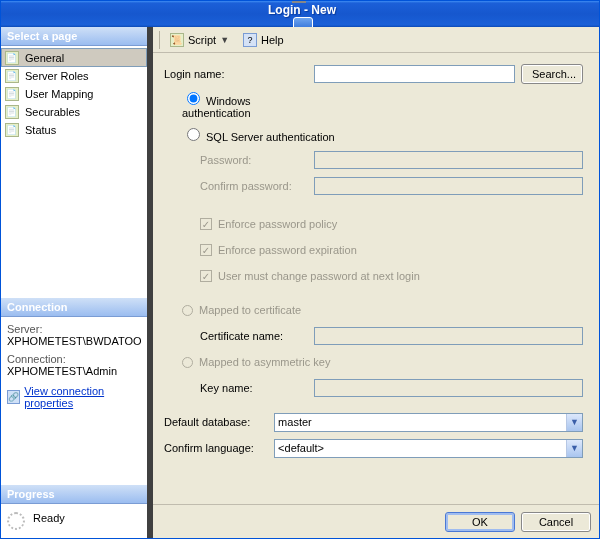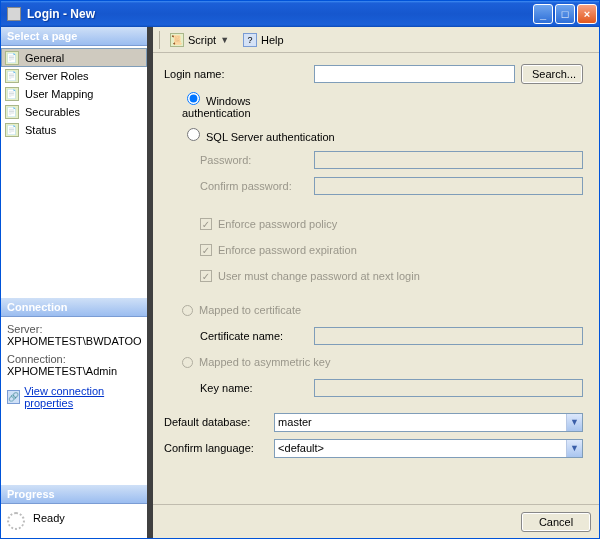--- a/index.html
+++ b/index.html
@@ -1,18 +1,18 @@
 <!DOCTYPE html>
 <html><head>
 <meta charset="utf-8">
 <style>
   * { box-sizing: border-box; font-family: Tahoma, sans-serif; font-size: 11px; }
   body { margin: 0; background: #fff; }
   .window { width: 600px; height: 539px; border: 1px solid #0053d9; background: #ece9d8; display: flex; flex-direction: column; }
-  .titlebar { height: 26px; background: linear-gradient(to bottom, #3e8cf3 0%, #1b5fd8 8%, #1657ce 50%, #1a60d8 92%, #0b49b5 100%); display: flex; align-items: center; padding: 0 2px 0 6px; color: #fff; }
+  .titlebar { height: 26px; background: linear-gradient(to bottom, #3e8cf3 0%, #1b5fd8 8%, #1657ce 50%, #1a60d8 92%, #0b49b5 100%); display: flex; align-items: center; padding: 0 2px 0 6px; color: #fff; flex-direction: column; }
   .titlebar .ticon { width: 14px; height: 14px; background: #d6d6d6; border: 1px solid #888; margin-right: 6px; }
   .titlebar .title { font-weight: bold; flex: 1; font-size: 12px; text-shadow: 1px 1px 1px #093a9c; }
   .winbtn { width: 20px; height: 20px; margin-left: 2px; border: 1px solid #fff; border-radius: 3px; display: flex; align-items: center; justify-content: center; font-weight: bold; color: #fff; background: linear-gradient(#6fa5ee,#2e6fd8); }
   .winbtn.close { background: linear-gradient(#f7a282,#e2581e); }
   .body { flex: 1; display: flex; overflow: hidden; }
   .leftcol { width: 152px; display: flex; flex-direction: column; border-right: 6px solid #404040; background: #ece9d8; }
   .panehdr { background: linear-gradient(#cfe0f7,#9bbdf0); color: #fff; padding: 3px 6px; font-weight: bold; border-bottom: 1px solid #7a9cd4; }
   .pagelist { background: #fff; flex: 0 0 auto; padding: 2px 0; }
   .pageitem { display: flex; align-items: center; padding: 2px 4px; gap: 6px; color: #000; }
   .pageitem.sel { background: #cfcabf; }
@@ -187,17 +187,18 @@
         <div class="row">
           <div class="col1">Confirm language:</div>
           <div class="sel">
               <span>&lt;default&gt;</span>
               <span class="ar">▼</span>
             </div>
         </div>
       </div>
 
       <div class="buttonbar">
+        <button class="btn primary">OK</button>
         <button class="btn" style="width:70px">Cancel</button>
       </div>
     </div>
   </div>
 </div>
 
 </body></html>

